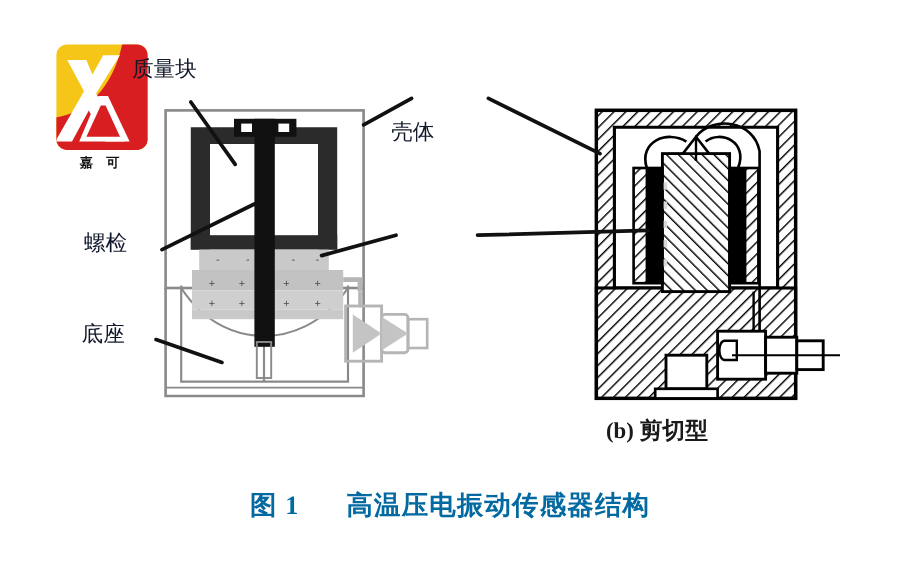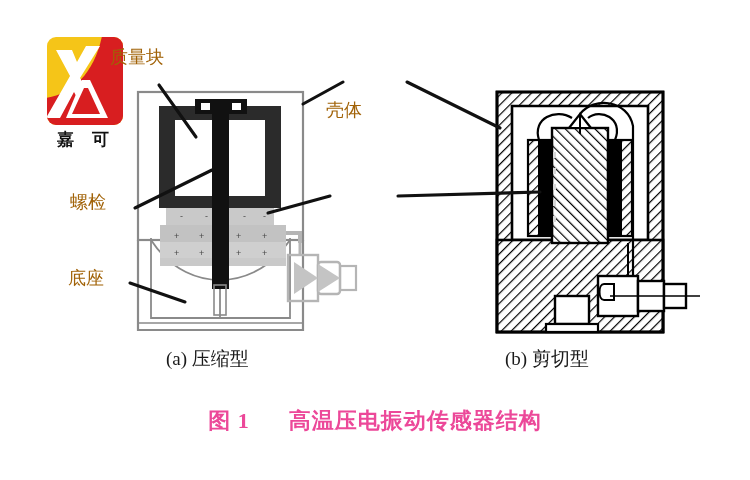--- a/index.html
+++ b/index.html
@@ -18,42 +18,42 @@
   .cap{
     position:absolute;
     font-size:19px;
     color:#1a1a1a;
     white-space:nowrap;
     font-family:"Liberation Serif","DejaVu Serif",serif;
   }
   .lbl{
     position:absolute;
     font-size:18px;
-    color:#a16207;
+    color:#0f172a;
     white-space:nowrap;
     line-height:1.15;
     font-family:"Liberation Serif","DejaVu Serif",serif;
   }
   .title{
     position:absolute;
     left:0;right:0;
     text-align:center;
     font-size:22px;
     font-weight:bold;
-    color:#ec4899;
+    color:#0369a1;
     letter-spacing:1px;
     font-family:"Liberation Serif","DejaVu Serif",serif;
   }
   .logo-wrap{position:absolute;left:46px;top:36px;width:80px;height:125px;}
   .logo-mark{position:absolute;left:0;top:0;width:78px;height:90px;}
   .logo-text{
     position:absolute;left:0;top:92px;width:78px;
-    text-align:center;font-size:17px;font-weight:bold;color:#111;
+    text-align:center;font-size:11px;font-weight:bold;color:#111;
     letter-spacing:4px;
-    font-family:Liberation Mono, monospace;
+    font-family:Liberation Sans, sans-serif;
   }
 </style>
 </head>
 <body>
 
 <div id="page">
 
   <div class="logo-wrap">
     <svg class="logo-mark" viewBox="0 0 78 90">
       <defs>
@@ -200,22 +200,21 @@
 
   <div class="lbl" style="left:110px;top:47px;">质量块</div>
 
   <div class="lbl" style="left:326px;top:72px;margin-top:28px;">壳体</div>
 
   <div class="lbl" style="left:70px;top:192px;font-family:Liberation Serif, serif;">螺检</div>
 
 
   <div class="lbl" style="left:68px;top:268px;text-align:center;">底座</div>
 
-  <div class="cap" style="left:166px;top:346px;">(a) 压缩型</div>
-  <div class="cap" style="left:505px;top:346px;">(b) 剪切型</div>
+  <div class="cap" style="left:505px;top:346px;font-weight:bold;">(b) 剪切型</div>
 
   <div class="title" style="top:406px;">
     <span>图 1</span>
     <span style="display:inline-block;width:26px;"></span>
     <span>高温压电振动传感器结构</span>
   </div>
 
 </div>
 
 </body></html>

